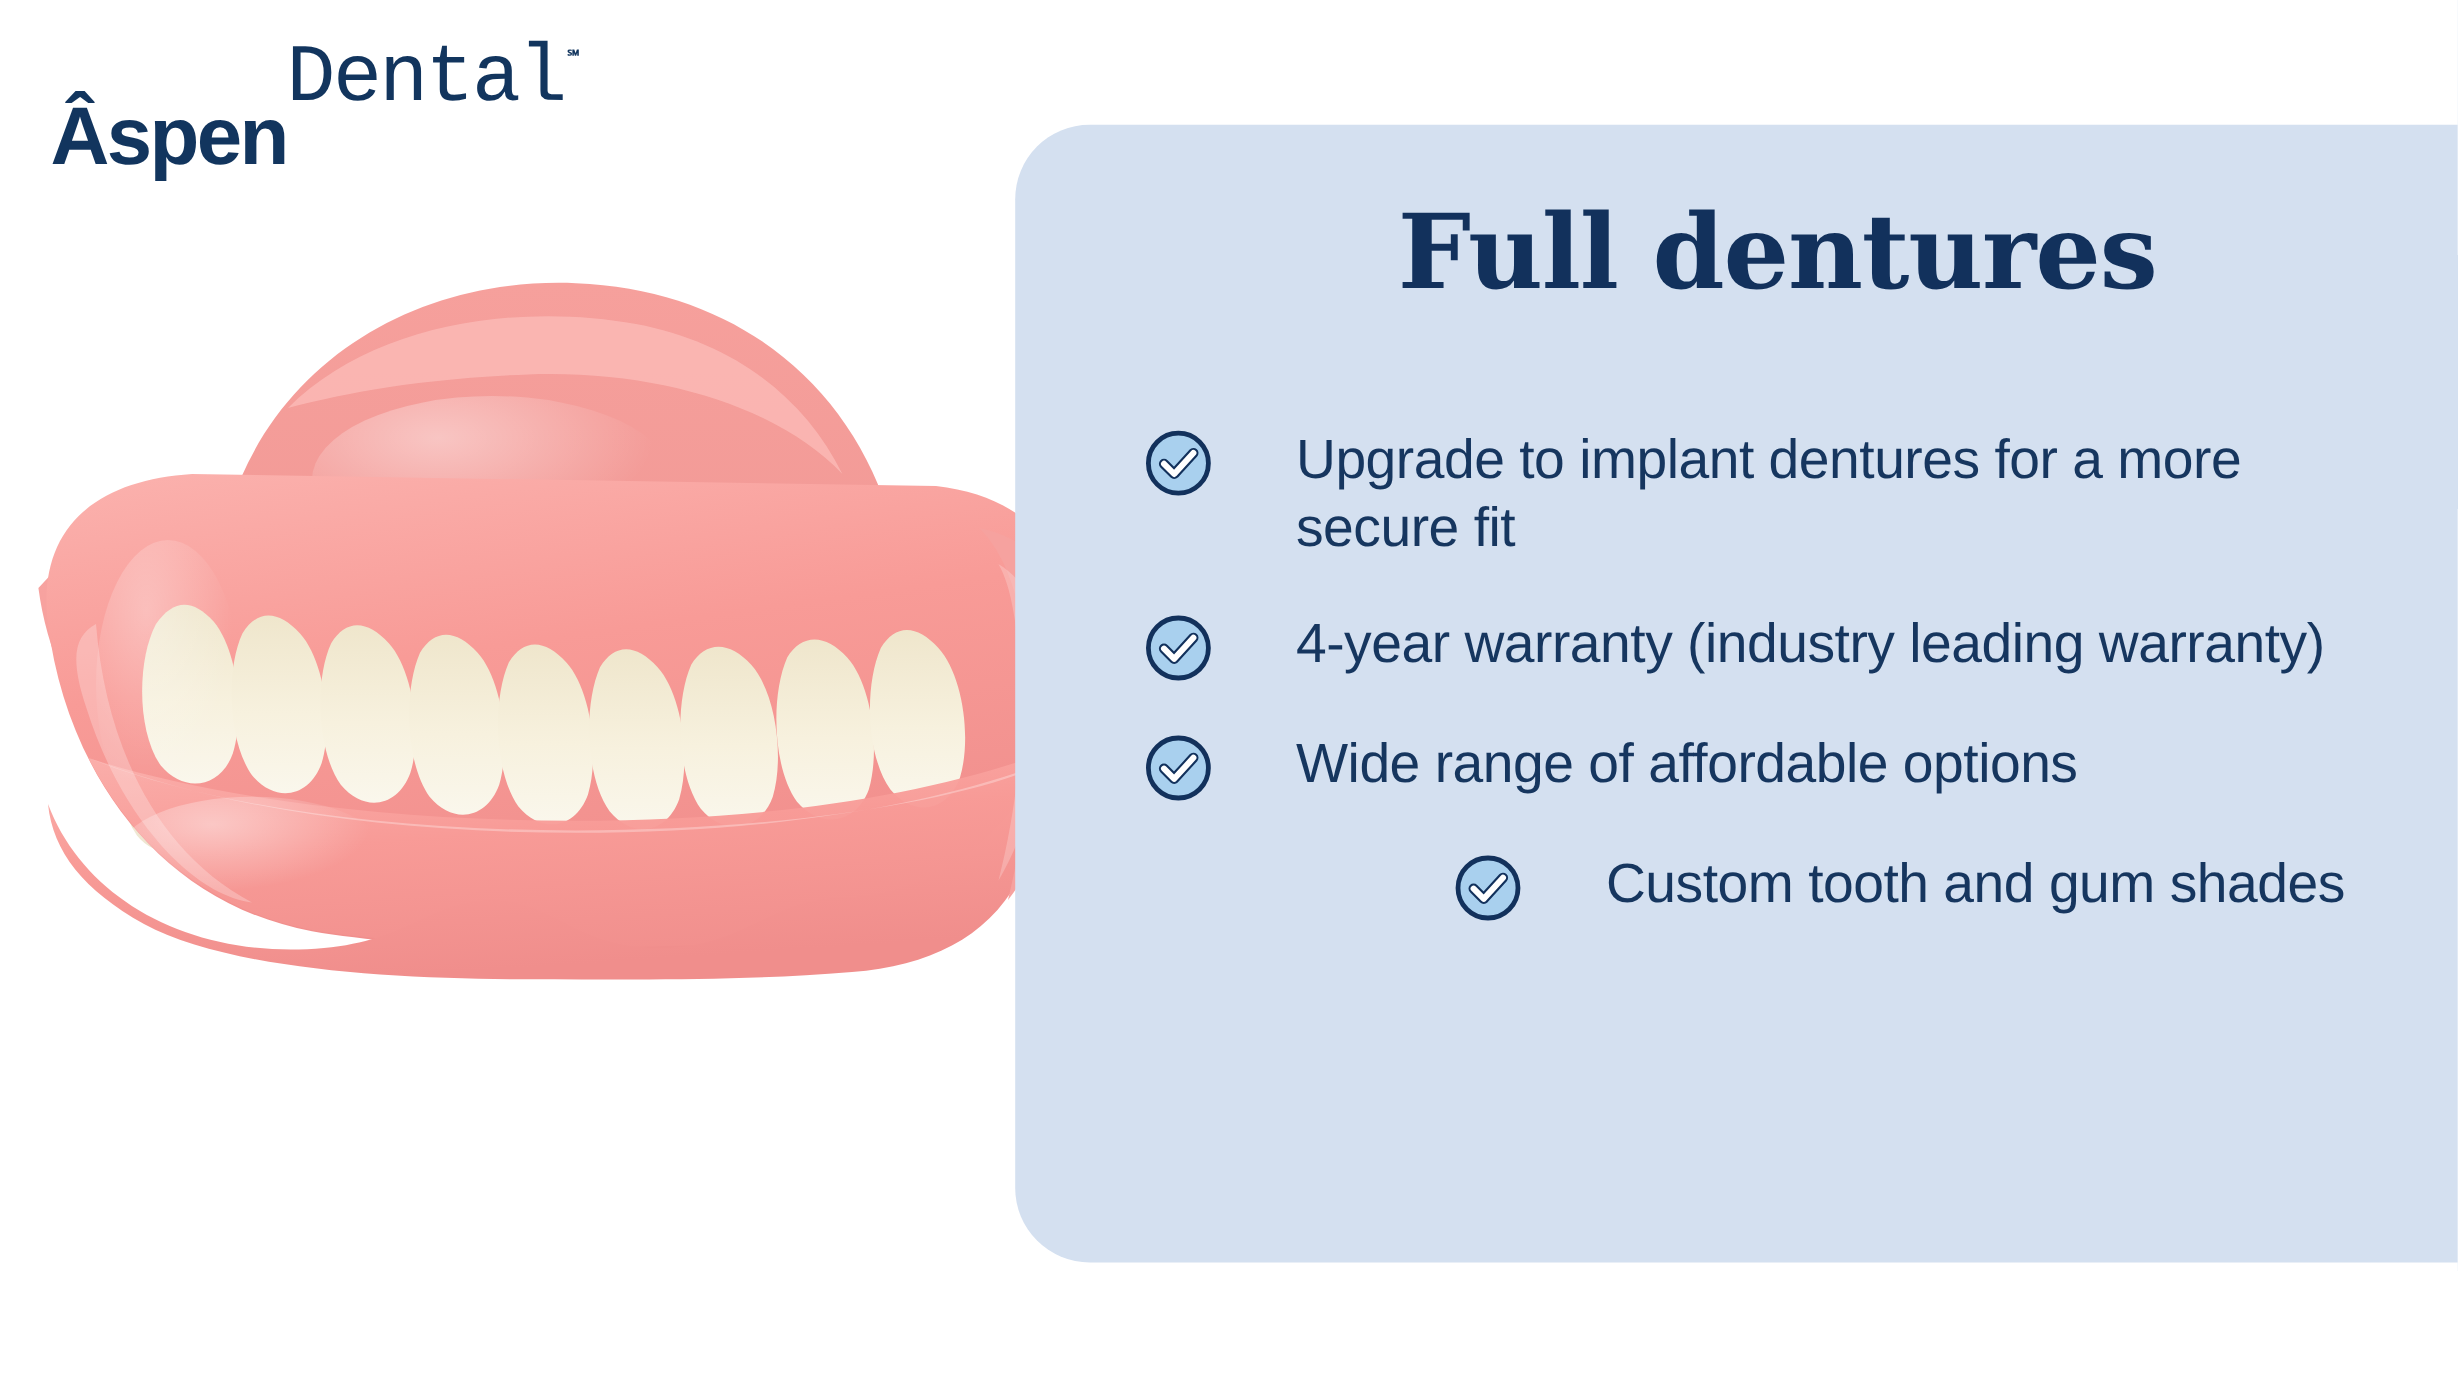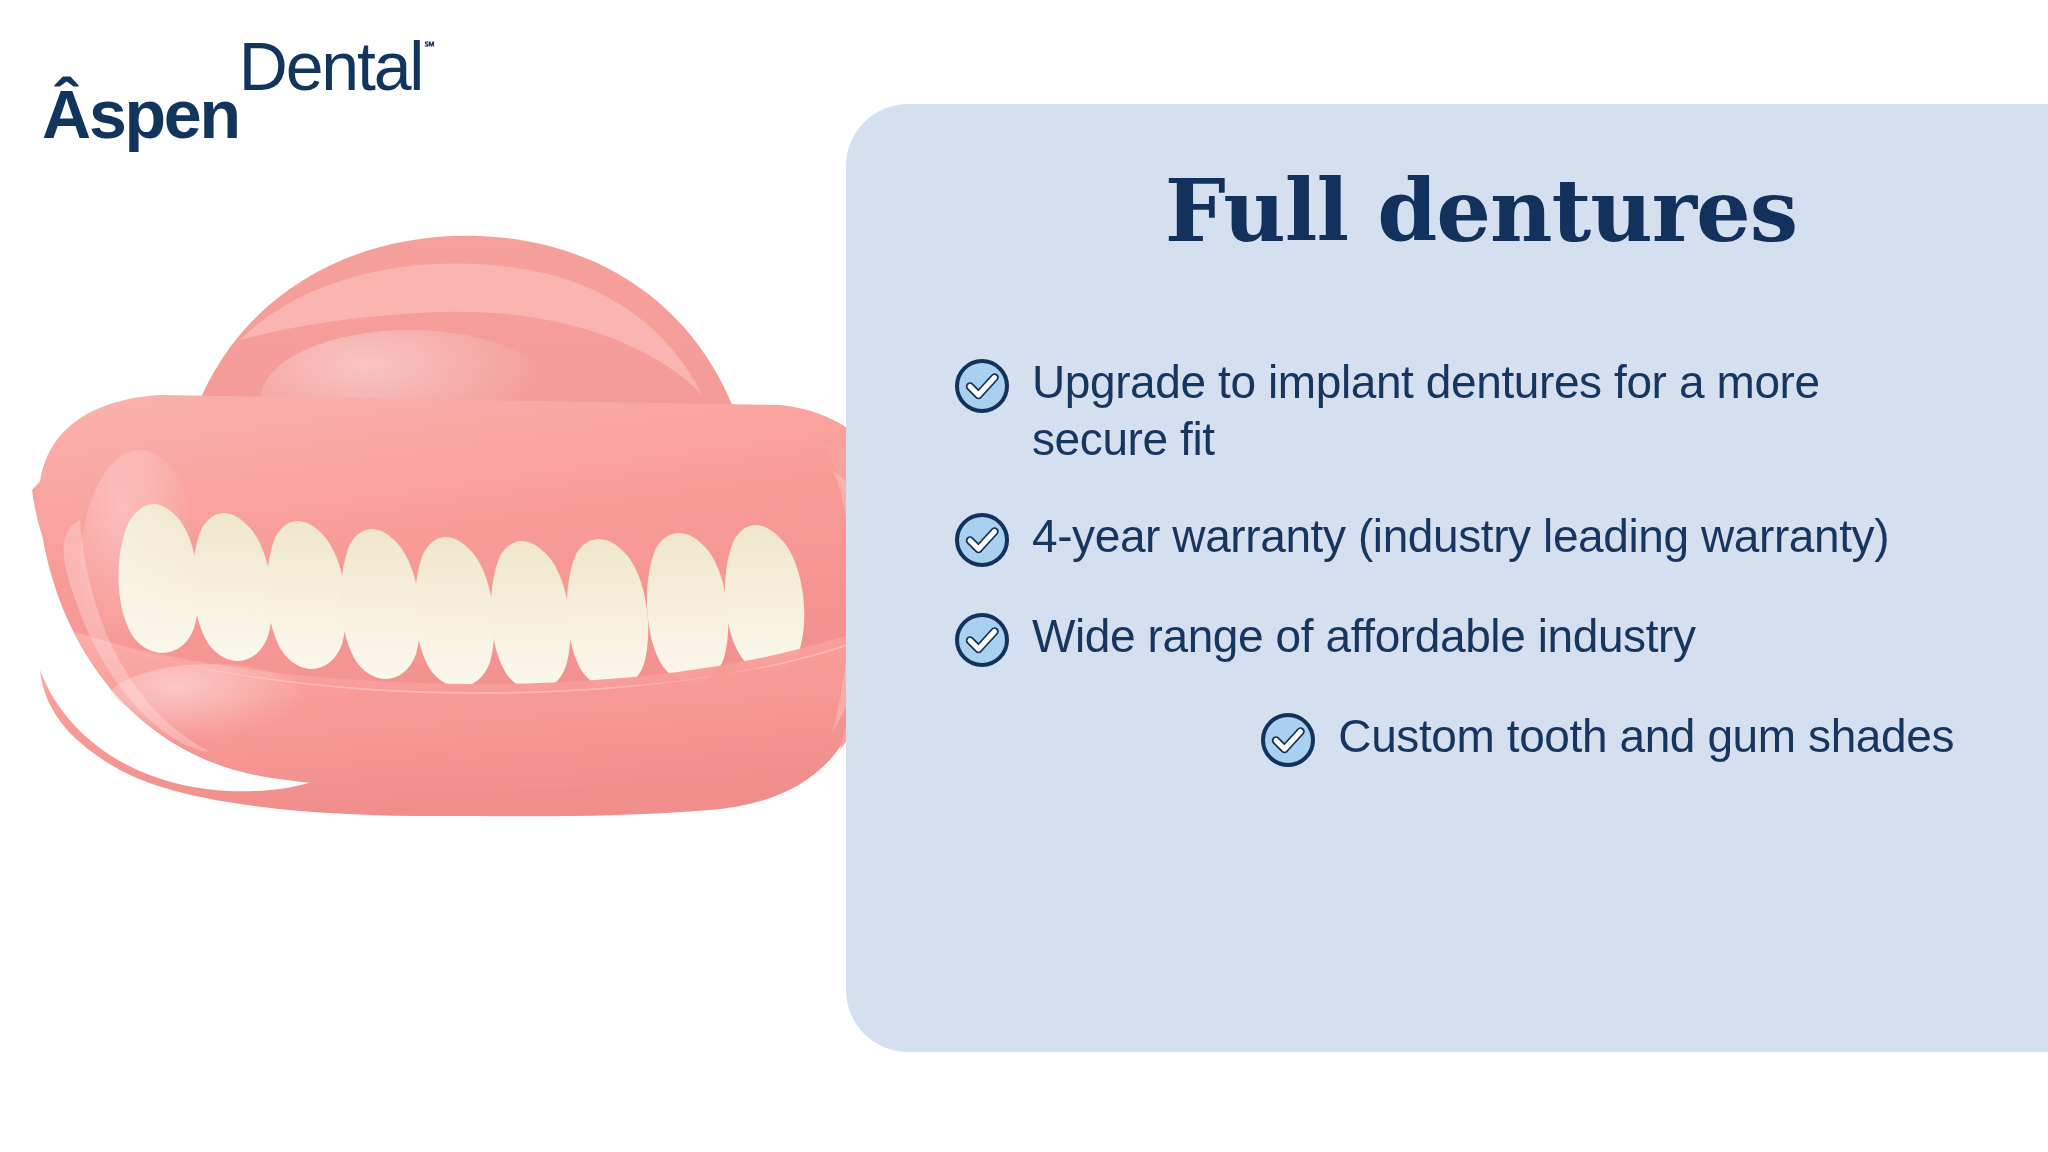--- a/index.html
+++ b/index.html
@@ -30,21 +30,21 @@
   #brand-logo .logo-aspen {
     font-family: "Liberation Sans", sans-serif;
     font-weight: bold;
     font-size: 68px;
     line-height: 0.95;
     letter-spacing: -2.2px;
     position: relative;
     margin-top: 48px;
   }
   #brand-logo .logo-dental {
-    font-family: Liberation Sans, sans-serif;
+    font-family: Liberation Mono, monospace;
     font-weight: 400;
     font-size: 68px;
     line-height: 0.95;
     letter-spacing: -2.2px;
   }
   #brand-logo .logo-tm {
     font-size: 13px;
     font-weight: bold;
     line-height: 1;
     margin-top: 6px;
@@ -93,20 +93,21 @@
     left: 108px;
     top: 250px;
     width: 1000px;
     list-style: none;
   }
 
   .benefit-item {
     display: flex;
     align-items: flex-start;
     margin-bottom: 40px;
+    gap: 48px;
   }
   .benefit-item:last-child { margin-bottom: 4px; justify-content: flex-end; }
 
   .check-icon {
     flex: 0 0 auto;
     width: 56px;
     height: 56px;
     margin-right: 22px;
     margin-top: 4px;
   }
@@ -302,21 +303,21 @@
     </li>
 
     <li class="benefit-item">
       <span class="check-icon">
         <svg viewBox="0 0 56 56" xmlns="http://www.w3.org/2000/svg">
           <circle cx="28" cy="28" r="25" fill="#A9D0EE" stroke="#12315C" stroke-width="4"></circle>
           <path d="M16 28.5 L24.5 37 L40.5 19.5" fill="none" stroke="#12315C" stroke-width="8.5" stroke-linecap="round" stroke-linejoin="round"></path>
           <path d="M16 28.5 L24.5 37 L40.5 19.5" fill="none" stroke="#FFFFFF" stroke-width="5" stroke-linecap="round" stroke-linejoin="round"></path>
         </svg>
       </span>
-      <span class="benefit-text">Wide range of affordable industry</span>
+      <span class="benefit-text">Wide range of affordable options</span>
     </li>
 
     <li class="benefit-item">
       <span class="check-icon">
         <svg viewBox="0 0 56 56" xmlns="http://www.w3.org/2000/svg">
           <circle cx="28" cy="28" r="25" fill="#A9D0EE" stroke="#12315C" stroke-width="4"></circle>
           <path d="M16 28.5 L24.5 37 L40.5 19.5" fill="none" stroke="#12315C" stroke-width="8.5" stroke-linecap="round" stroke-linejoin="round"></path>
           <path d="M16 28.5 L24.5 37 L40.5 19.5" fill="none" stroke="#FFFFFF" stroke-width="5" stroke-linecap="round" stroke-linejoin="round"></path>
         </svg>
       </span>

